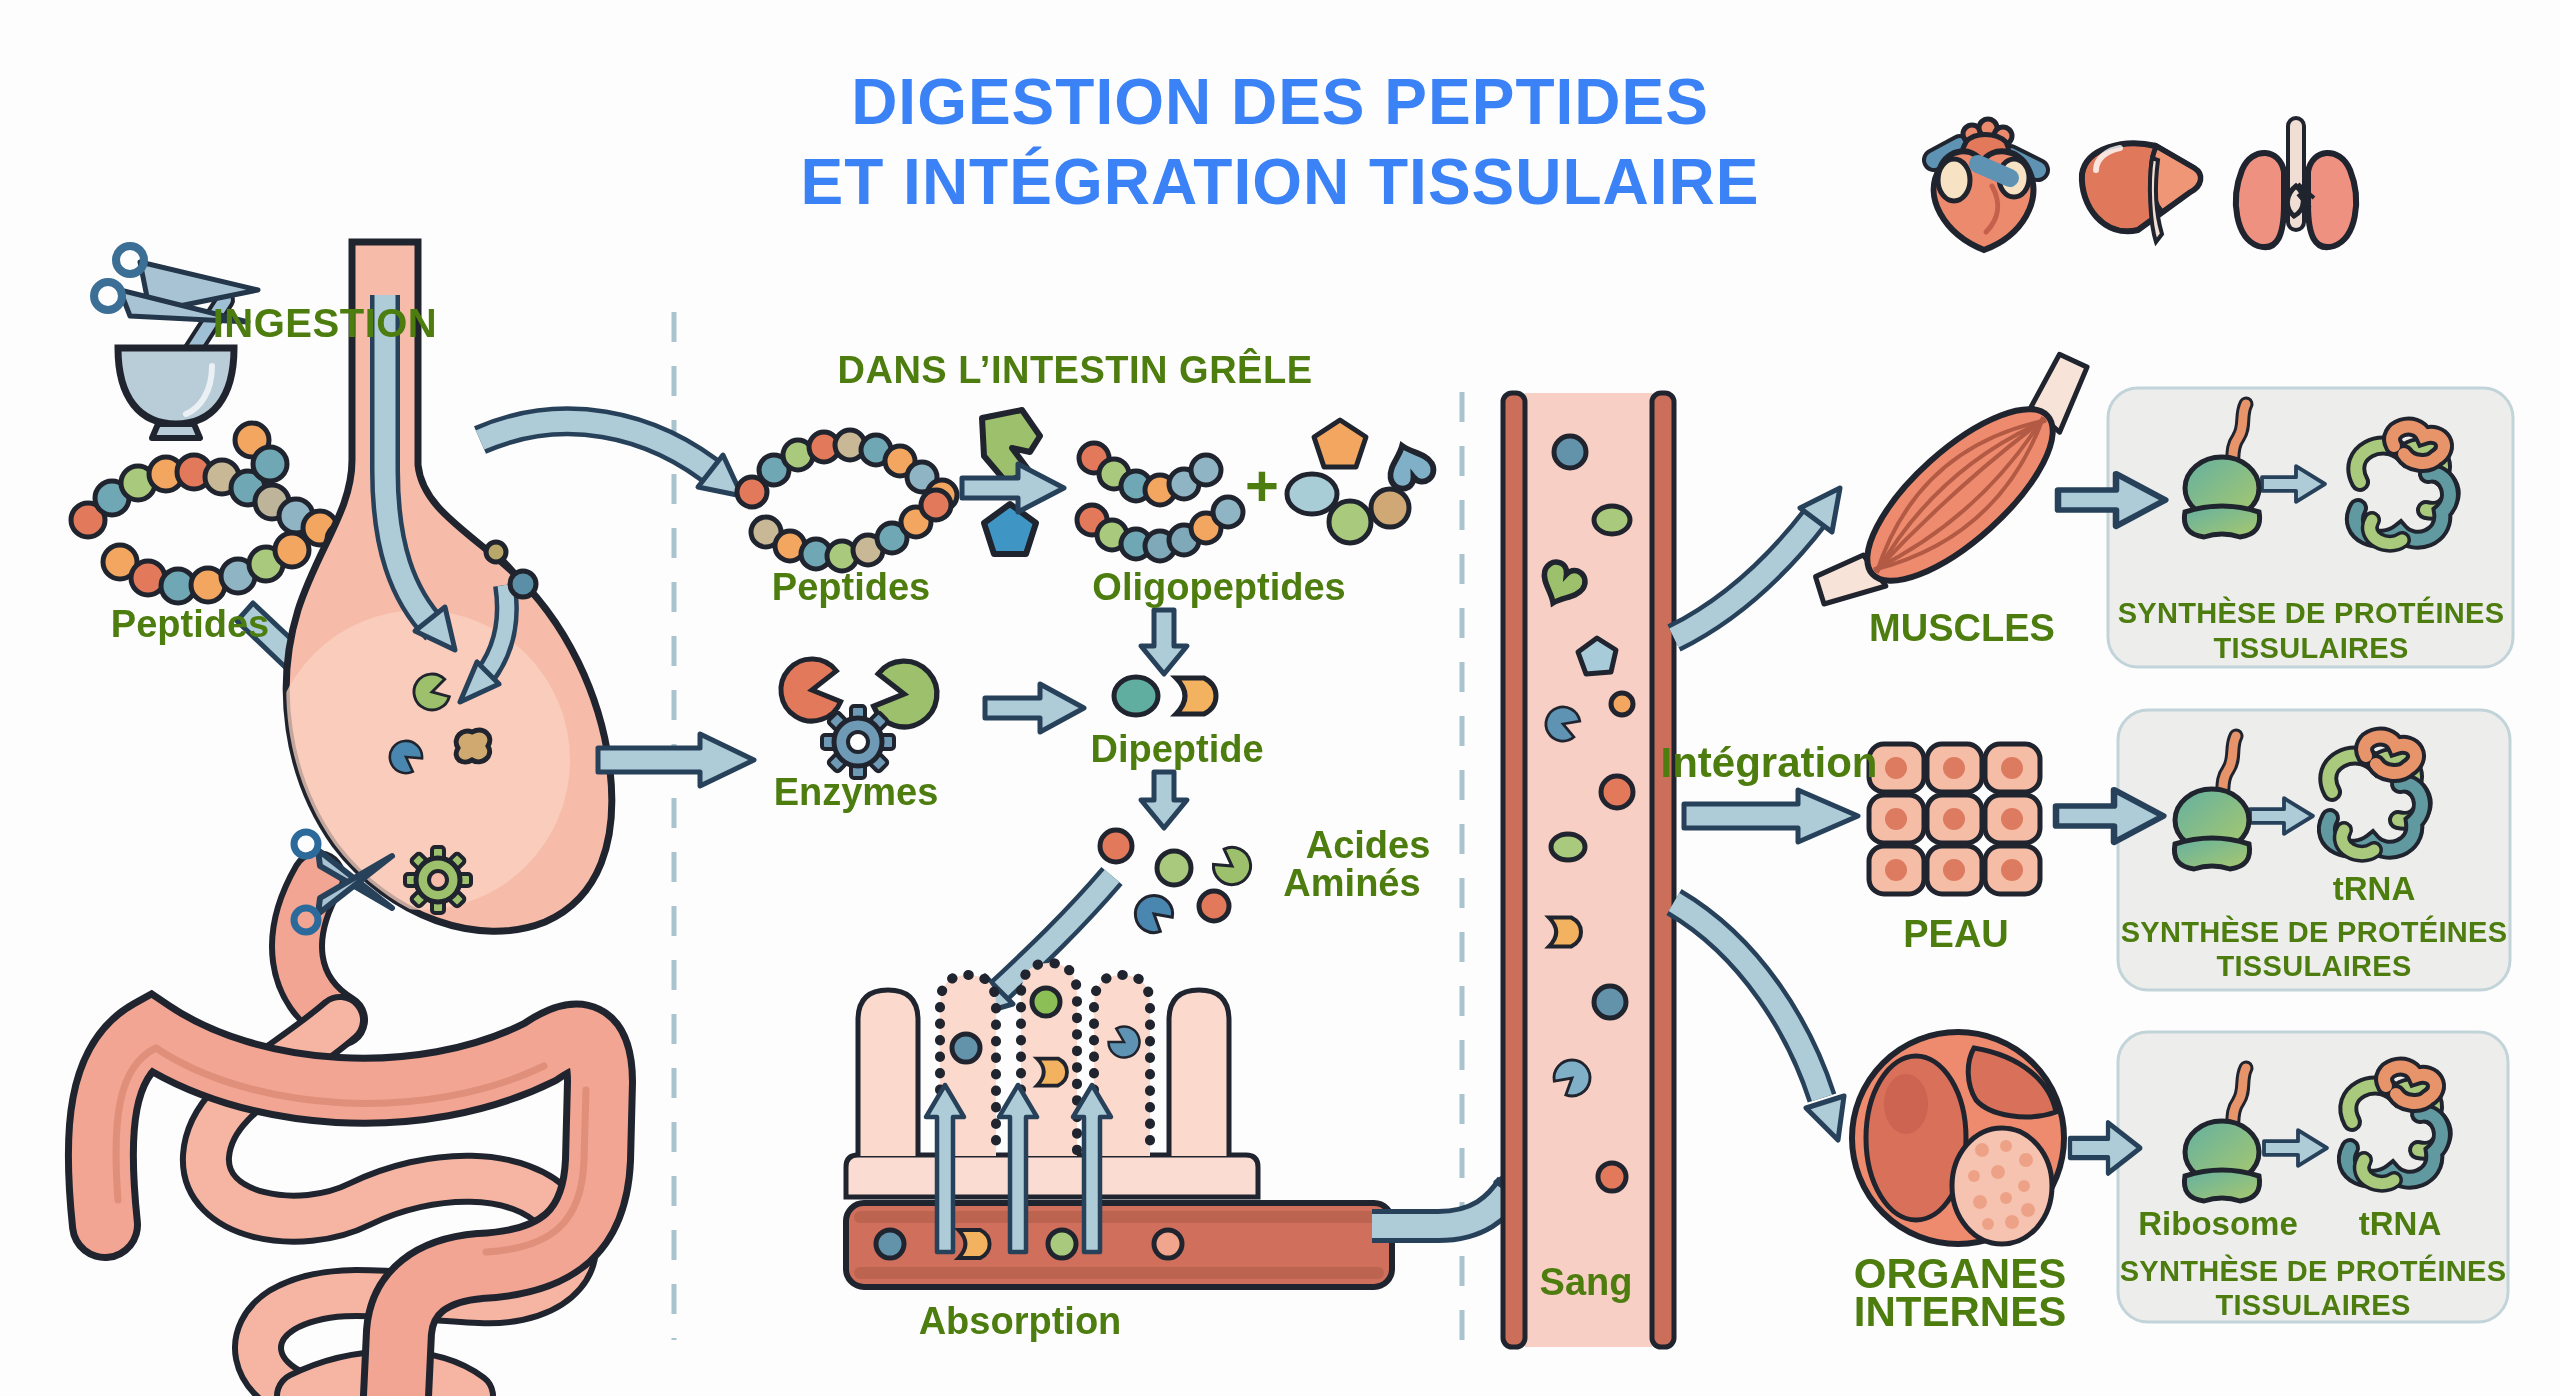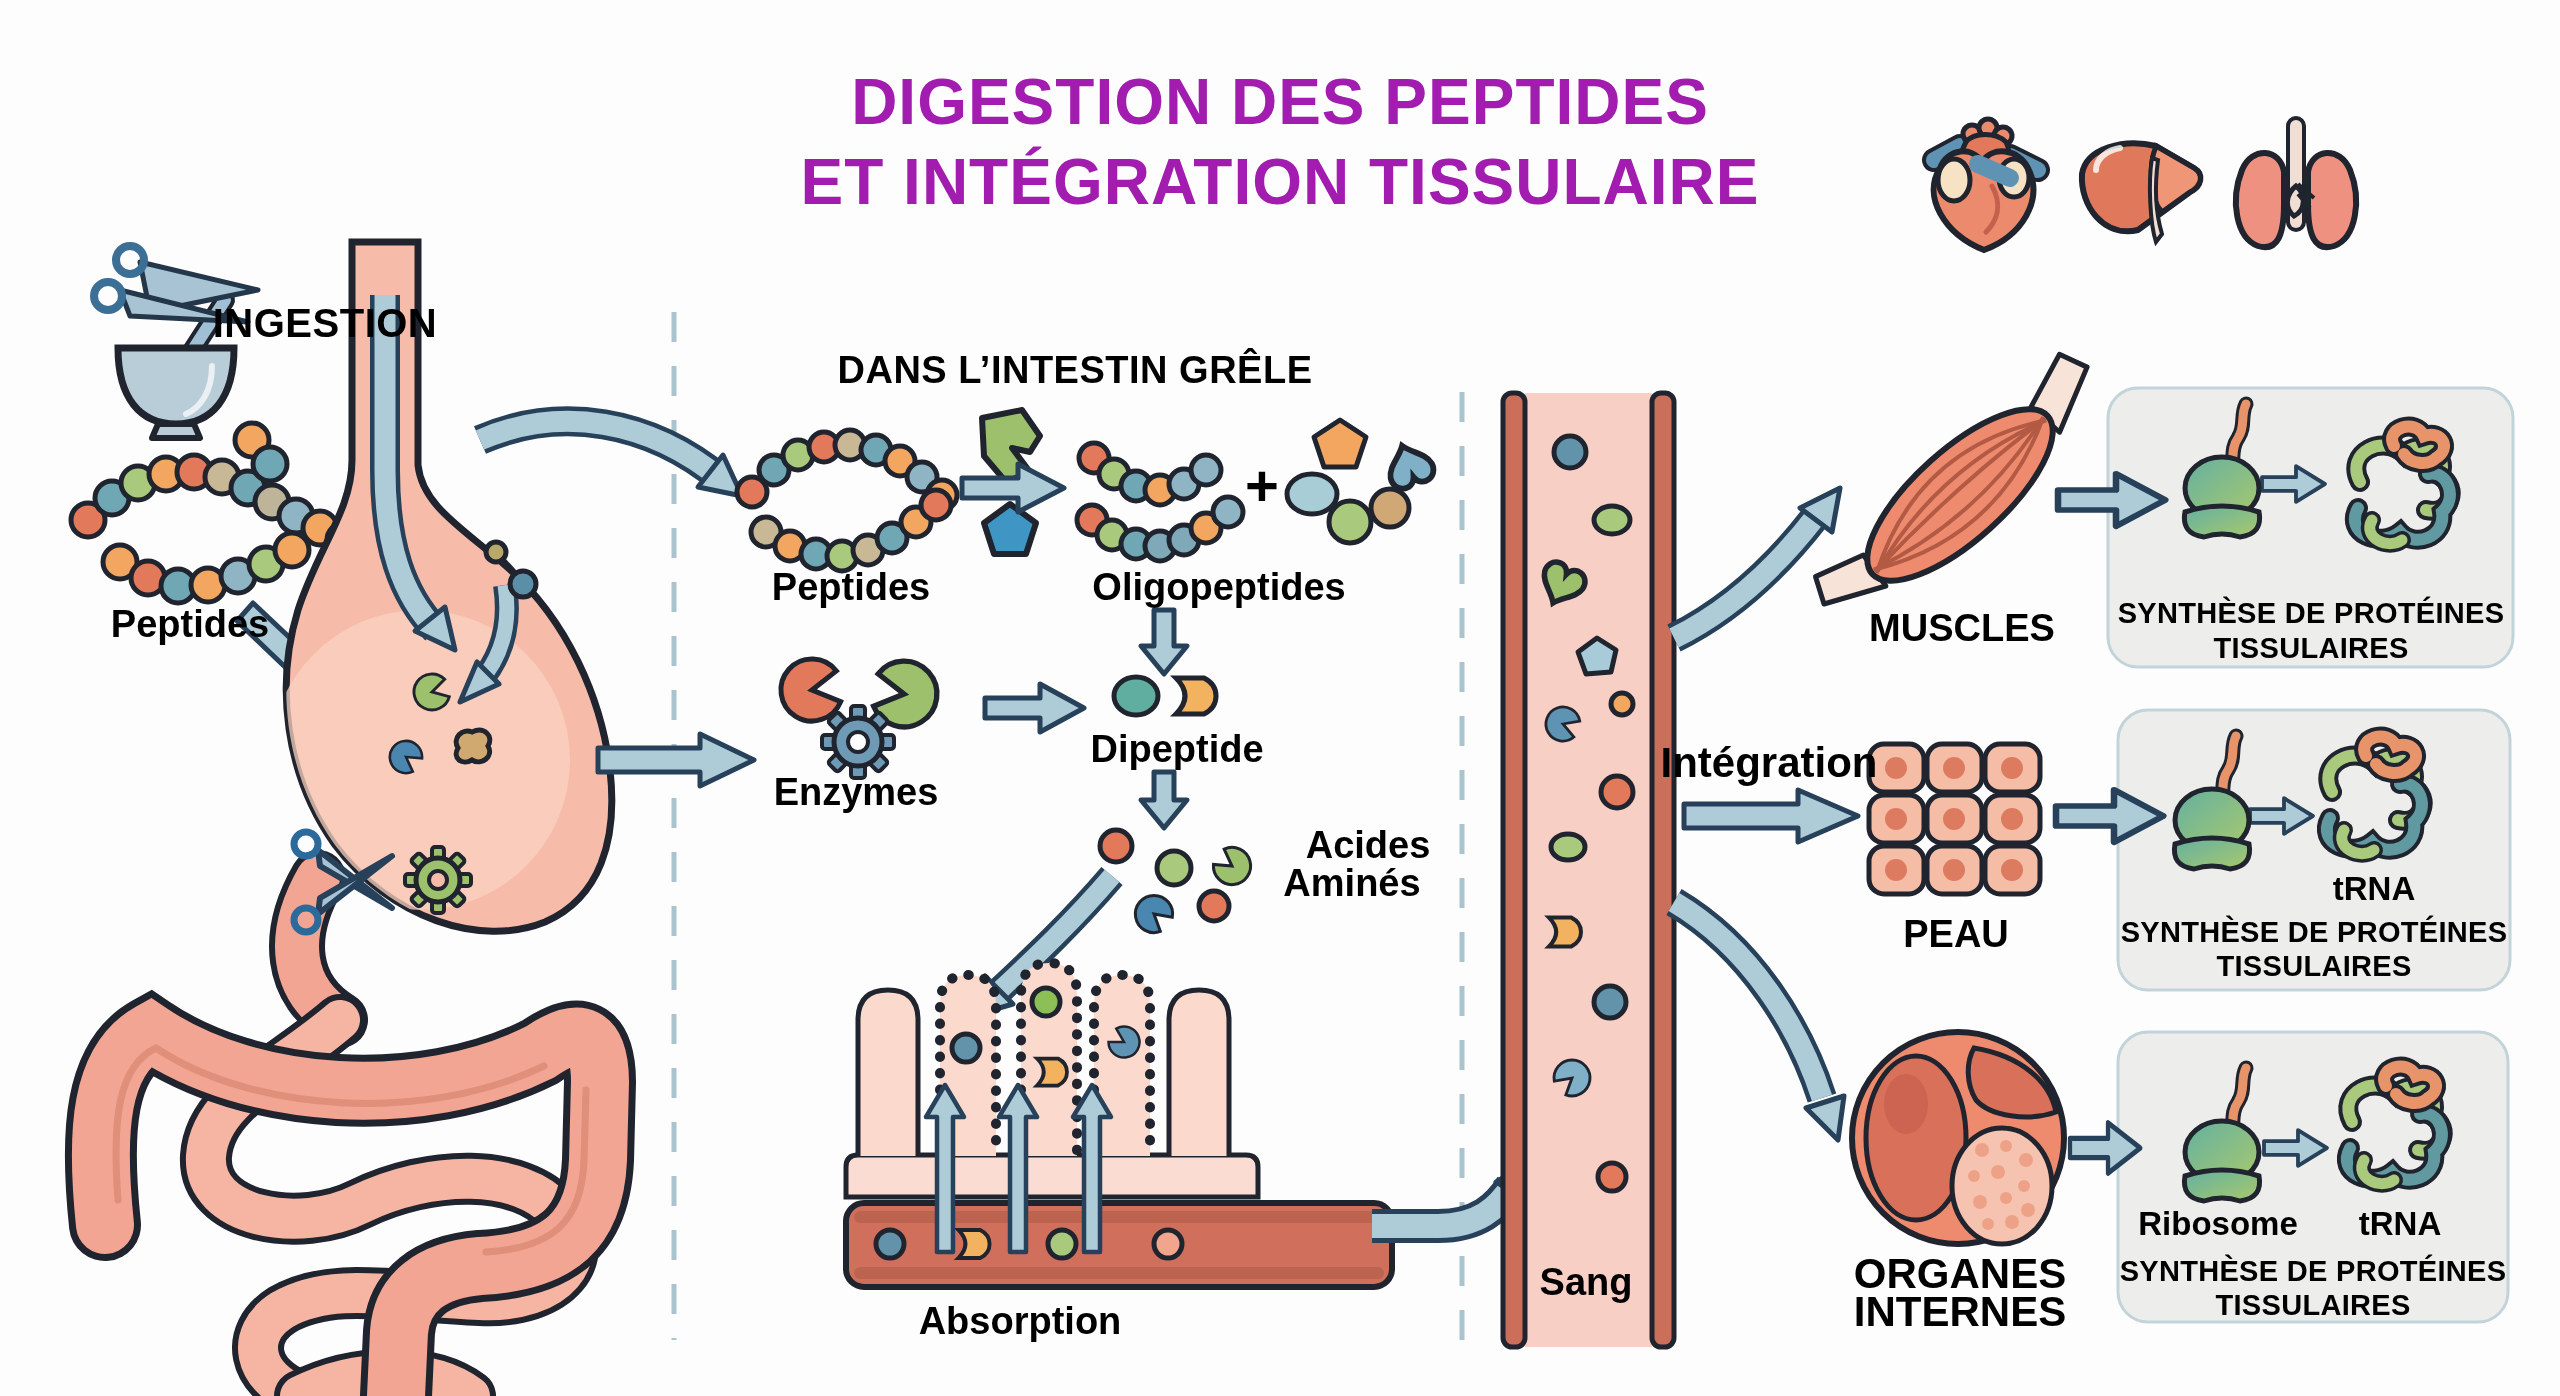--- a/index.html
+++ b/index.html
@@ -1,21 +1,21 @@
 <!DOCTYPE html>
 <html><head>
 <meta charset="utf-8">
 <style>
   html,body{margin:0;padding:0;background:#ffffff;}
   .canvas{position:relative;width:2560px;height:1396px;background:#fdfdfd;overflow:hidden;
           font-family:"Liberation Sans",sans-serif;}
   .canvas svg{position:absolute;left:0;top:0;}
-  .lbl{position:absolute;transform:translate(-50%,-50%);font-weight:800;color:#000000;
+  .lbl{position:absolute;transform:translate(-50%,-50%);font-weight:800;color:#4d7c0f;
        white-space:nowrap;text-align:center;line-height:1.05;z-index:5;}
-  .title{font-size:64px;letter-spacing:1px;color:#a21caf;}
+  .title{font-size:64px;letter-spacing:1px;color:#3b82f6;}
   .sechead{font-size:40px;letter-spacing:.5px;}
   .midhead{font-size:38px;letter-spacing:.5px;}
   .big{font-size:38px;}
   .med{font-size:42px;}
   .plus{font-size:58px;}
   .boxcap{font-size:29px;letter-spacing:.3px;text-align:right;}
   .sublab{font-size:33px;}
 </style>
 </head>
 <body>

